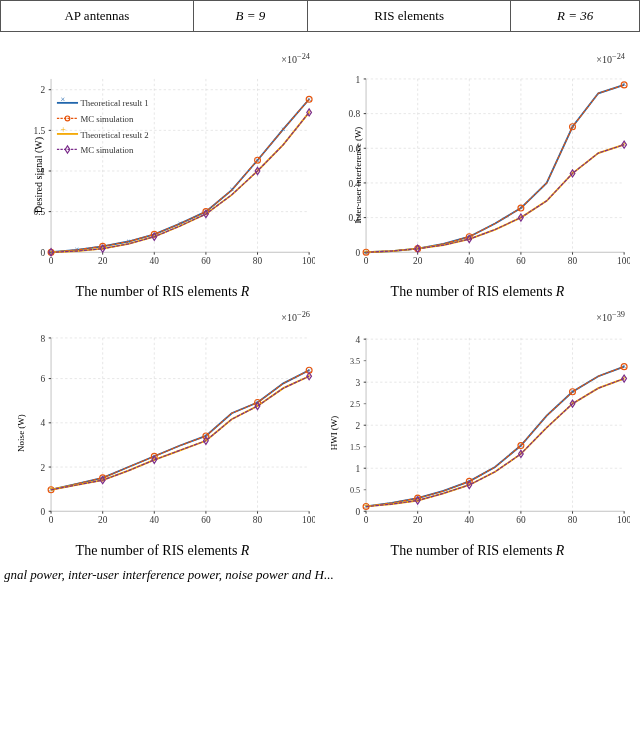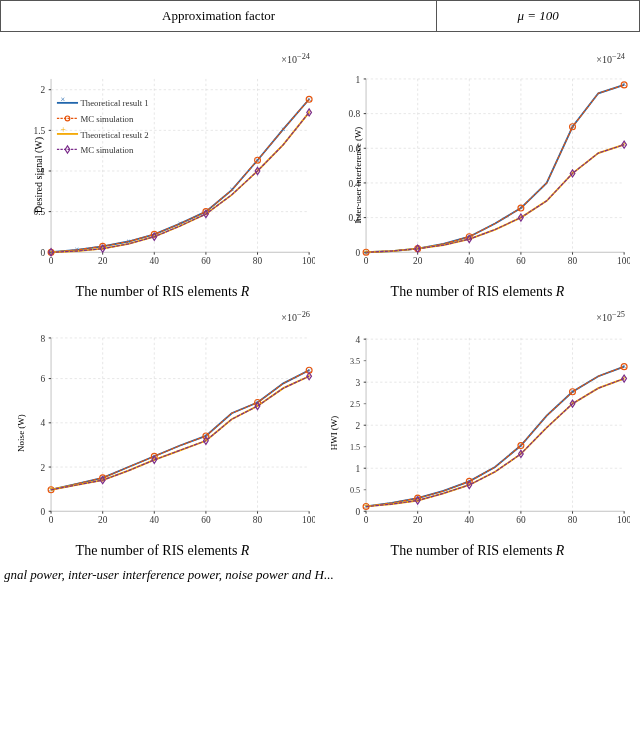--- a/index.html
+++ b/index.html
@@ -88,25 +88,25 @@
       font-size: 13px;
       padding: 5px 4px;
       font-style: italic;
     }
   </style>
 </head>
 <body>
 
 <table class="param-table">
   <tbody>
-  <tr>
-    <td class="label-cell">Approximation factor</td>
-    <td colspan="3" class="value-cell">
-      μ = 100
-    </td>
+      <tr>
+    <td class="label-cell">AP antennas</td>
+    <td class="value-cell"><i>B</i> = 9</td>
+    <td class="label-cell">RIS elements</td>
+    <td class="value-cell"><i>R</i> = 36</td>
   </tr>
 </tbody>
   </table>
 
 <div class="charts-container">
 
   <div class="chart-wrapper">
     <div class="chart-title-top">×10<sup>−24</sup></div>
     <div class="chart-area">
       <span class="chart-ylabel">Desired signal (W)</span>
@@ -354,21 +354,21 @@
         <polygon points="123,109 125,112 123,115 121,112" fill="none" stroke="#7b2d8b" stroke-width="1"></polygon>
         <polygon points="167,93 169,96 167,99 165,96" fill="none" stroke="#7b2d8b" stroke-width="1"></polygon>
         <polygon points="211,64 213,67 211,70 209,67" fill="none" stroke="#7b2d8b" stroke-width="1"></polygon>
         <polygon points="255,39 257,42 255,45 253,42" fill="none" stroke="#7b2d8b" stroke-width="1"></polygon>
       </svg>
     </div>
     <div class="chart-xlabel">The number of RIS elements <i>R</i></div>
   </div>
 
   <div class="chart-wrapper">
-    <div class="chart-title-top">×10<sup>−25</sup></div>
+    <div class="chart-title-top">×10<sup>−39</sup></div>
     <div class="chart-area">
       <span class="chart-ylabel" style="font-size:9px; position:absolute; left:-8px; top:50%; transform:translateY(-50%) rotate(-90deg); white-space:nowrap;">HWI (W)</span>
       <svg class="chart-svg" viewBox="0 0 260 180" preserveAspectRatio="none">
         <line x1="35" y1="10" x2="35" y2="155" stroke="#999" stroke-width="0.5"></line>
         <line x1="35" y1="155" x2="255" y2="155" stroke="#999" stroke-width="0.5"></line>
 
         <line x1="33" y1="155" x2="35" y2="155" stroke="#333" stroke-width="0.8"></line>
         <line x1="33" y1="119" x2="35" y2="119" stroke="#333" stroke-width="0.8"></line>
         <line x1="33" y1="83" x2="35" y2="83" stroke="#333" stroke-width="0.8"></line>
         <line x1="33" y1="47" x2="35" y2="47" stroke="#333" stroke-width="0.8"></line>

